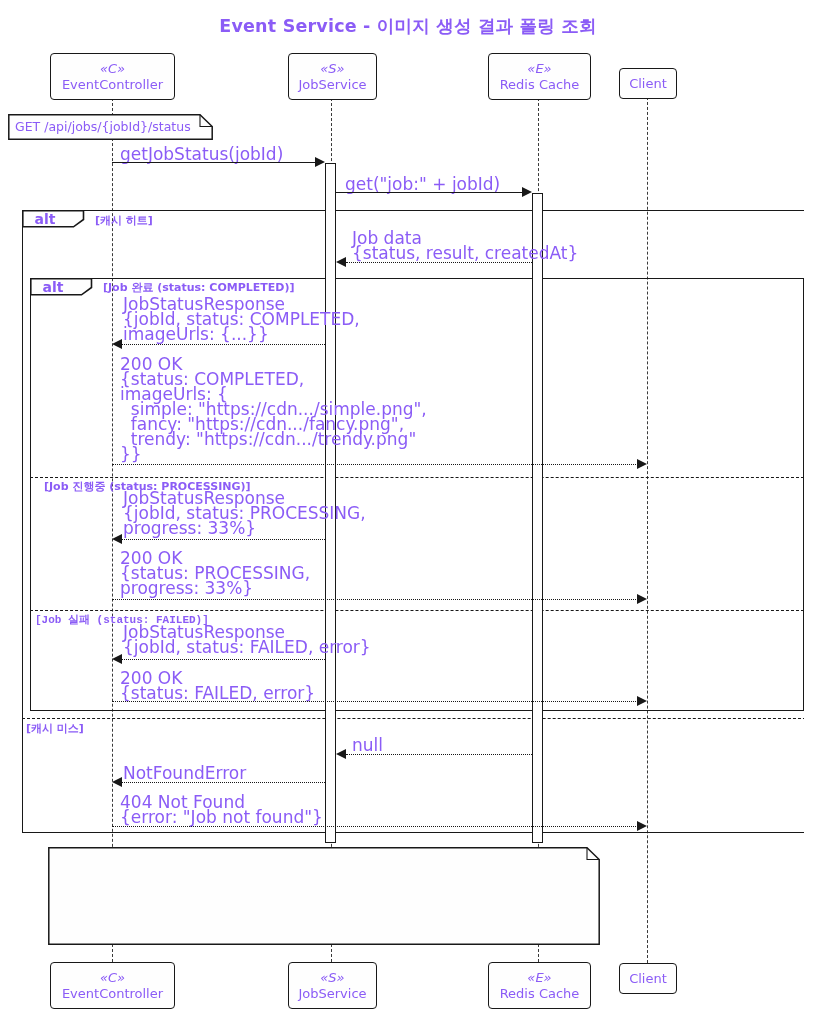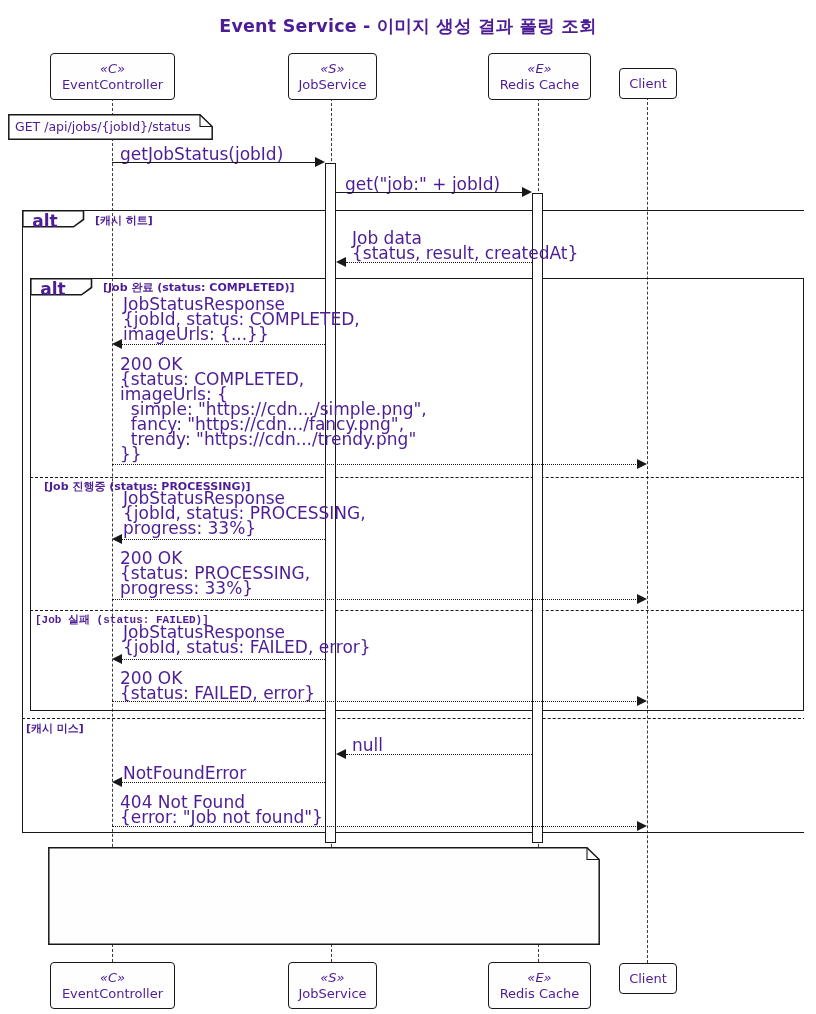--- a/index.html
+++ b/index.html
@@ -1,32 +1,32 @@
 <!DOCTYPE html>
 <html><head>
 <meta charset="utf-8">
 <style>
   html,body { margin:0; padding:0; background:#ffffff; }
   #stage {
     position:relative; width:804px; height:1014px;
     background:#ffffff; overflow:hidden;
-    font-family:"DejaVu Sans", sans-serif; color:#4c1d95;
+    font-family:"DejaVu Sans", sans-serif; color:#8b5cf6;
   }
   .title { position:absolute; top:14px; left:0; width:816px; text-align:center;
            font-size:17.5px; font-weight:bold; letter-spacing:0.2px; }
   .participant { position:absolute; border:1.7px solid #181818; border-radius:4px;
                  background:#FEFEFE; display:flex; flex-direction:column;
                  align-items:center; justify-content:center; font-size:13px; line-height:16px; }
   .stereo { font-style:italic; }
   .lifeline { position:absolute; width:0; border-left:1px dashed #3a3a3a; }
   .activation { position:absolute; width:11px; background:#FEFEFE; border:1.4px solid #181818; box-sizing:border-box; }
   .frame { position:absolute; border:1.6px solid #181818; box-sizing:border-box; }
   .pentagon { position:absolute; }
   .pentagon .op { position:absolute; top:1px; left:0; width:46px; text-align:center;
-                  font-weight:bold; font-size:17px; }
+                  font-weight:bold; font-size:14px; }
   .guard { position:absolute; font-weight:bold; font-size:11px; white-space:pre; }
   .divider { position:absolute; height:0; border-top:1.6px dashed #181818; }
   .mlabel { position:absolute; font-size:17px; line-height:15px; white-space:pre; }
   .mline { position:absolute; height:0; }
   .solid  { border-top:1.4px solid #181818; }
   .dotted { border-top:1.6px dotted #181818; }
   .ah { position:absolute; width:0; height:0; border-top:5px solid transparent; border-bottom:5px solid transparent; }
   .ah-r { border-left:10px solid #181818; }
   .ah-l { border-right:10px solid #181818; }
   .note { position:absolute; }

